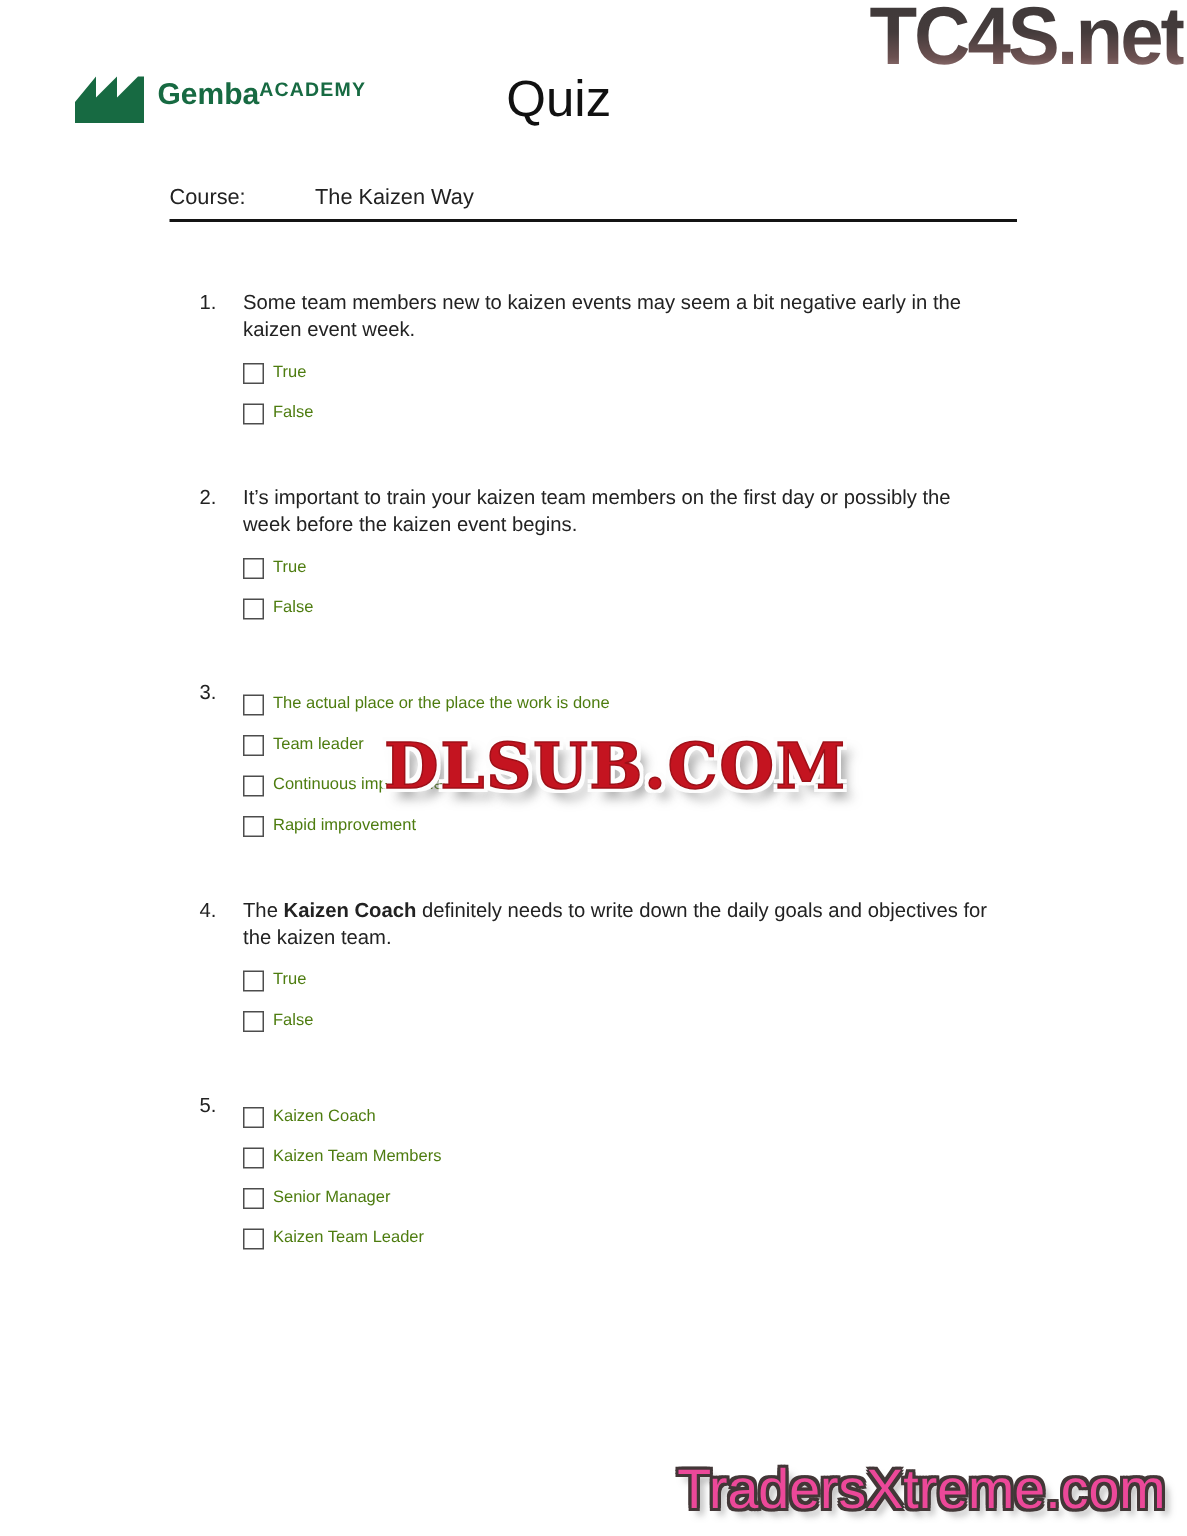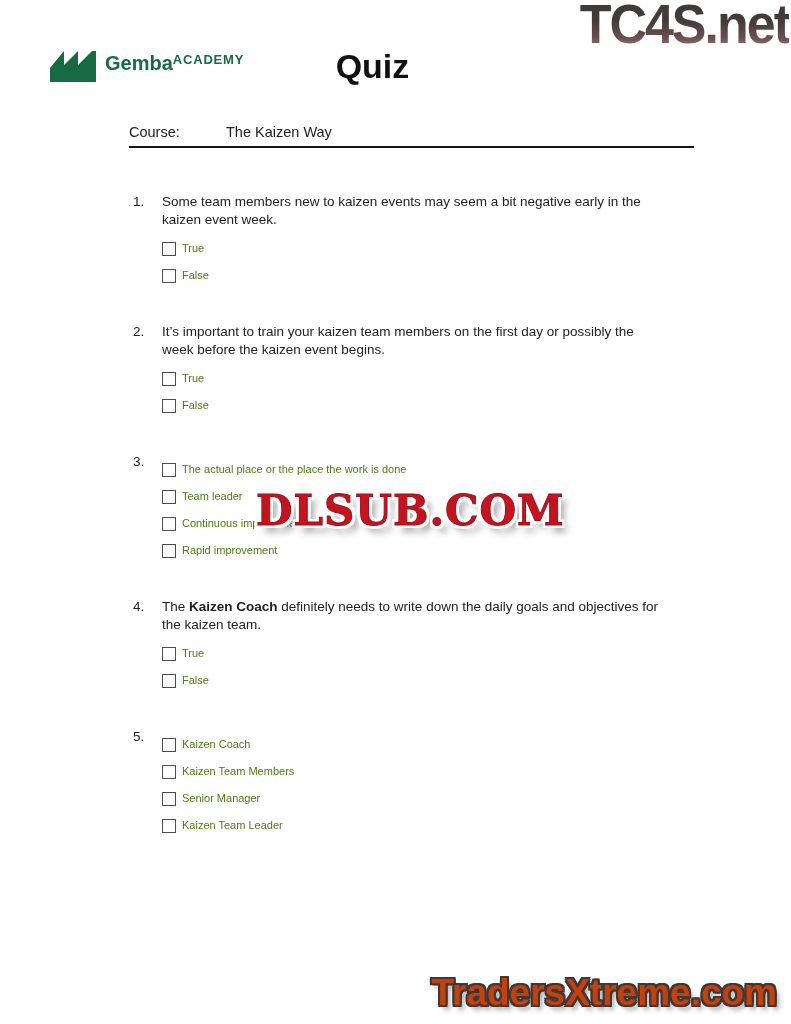--- a/index.html
+++ b/index.html
@@ -31,22 +31,22 @@
     -webkit-text-stroke: 1px #9d1018;
     text-shadow:
       -3px -3px 0 #fdfdfd, 3px -3px 0 #fdfdfd, -3px 3px 0 #fdfdfd, 3px 3px 0 #fdfdfd,
       -3px 0 0 #fdfdfd, 3px 0 0 #fdfdfd, 0 -3px 0 #fdfdfd, 0 3px 0 #fdfdfd,
       6px 7px 7px rgba(110,110,110,0.65);
     z-index: 40;
   }
   .wm-bottomright {
     position: absolute; right: 14px; top: 972px;
     font-family: "Liberation Sans", sans-serif;
-    font-weight: 700; font-size: 37px; letter-spacing: 0px;
-    color: #c2410c;
+    font-weight: 400; font-size: 37px; letter-spacing: 0px;
+    color: #ec4899;
     text-shadow:
       -2px -2px 0 #423737, 2px -2px 0 #423737, -2px 2px 0 #423737, 2px 2px 0 #423737,
       -2px 0 0 #423737, 2px 0 0 #423737, 0 -2px 0 #423737, 0 2px 0 #423737,
       4px 5px 5px rgba(90,90,90,0.55);
     z-index: 30;
   }
 
   
   .logo {
     position: absolute; left: 50px; top: 44px;
@@ -58,28 +58,28 @@
     font-weight: 700; font-size: 20px; line-height: 20px;
     color: #176a42; letter-spacing: 0px;
   }
   .logo-sub {
     font-weight: 700; font-size: 13px; line-height: 14px;
     color: #176a42; letter-spacing: 0.8px;
   }
   .quiz-title {
     position: absolute; left: 0; top: 47px; width: 745px;
     text-align: center;
-    font-weight: 700; font-size: 34px; color: #111;
+    font-weight: 400; font-size: 34px; color: #111;
   }
 
   
   .meta {
     position: absolute; left: 113px; top: 123px; width: 565px;
     border-bottom: 2px solid #141414; padding-bottom: 4px;
-    font-size: 14.5px; line-height: 19px; color: #222; margin-left: 16px;
+    font-size: 14.5px; line-height: 19px; color: #222;
   }
   .meta-row { display: flex; }
   .meta-label { width: 97px; }
 
   
   .questions {
     position: absolute; left: 133px; top: 193px; width: 540px;
   }
   .question { display: flex; margin-bottom: 40px; }
   .qnum { width: 29px; font-size: 13.5px; line-height: 18px; color: #222; }

